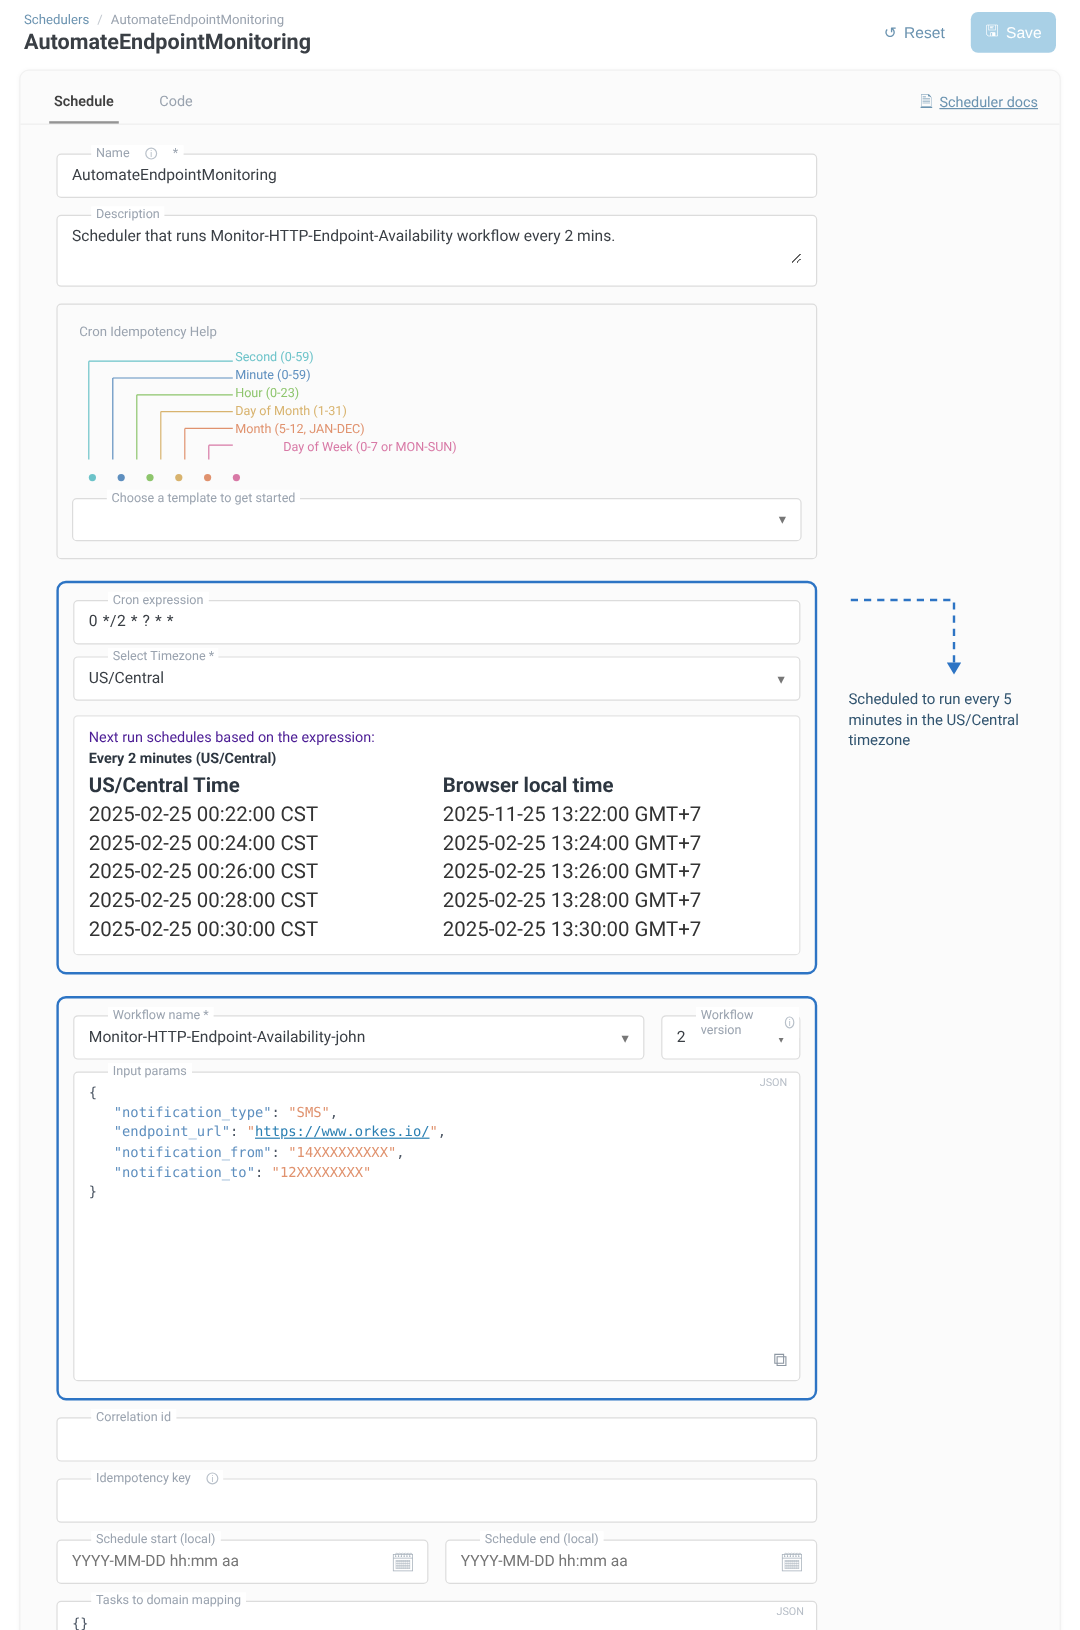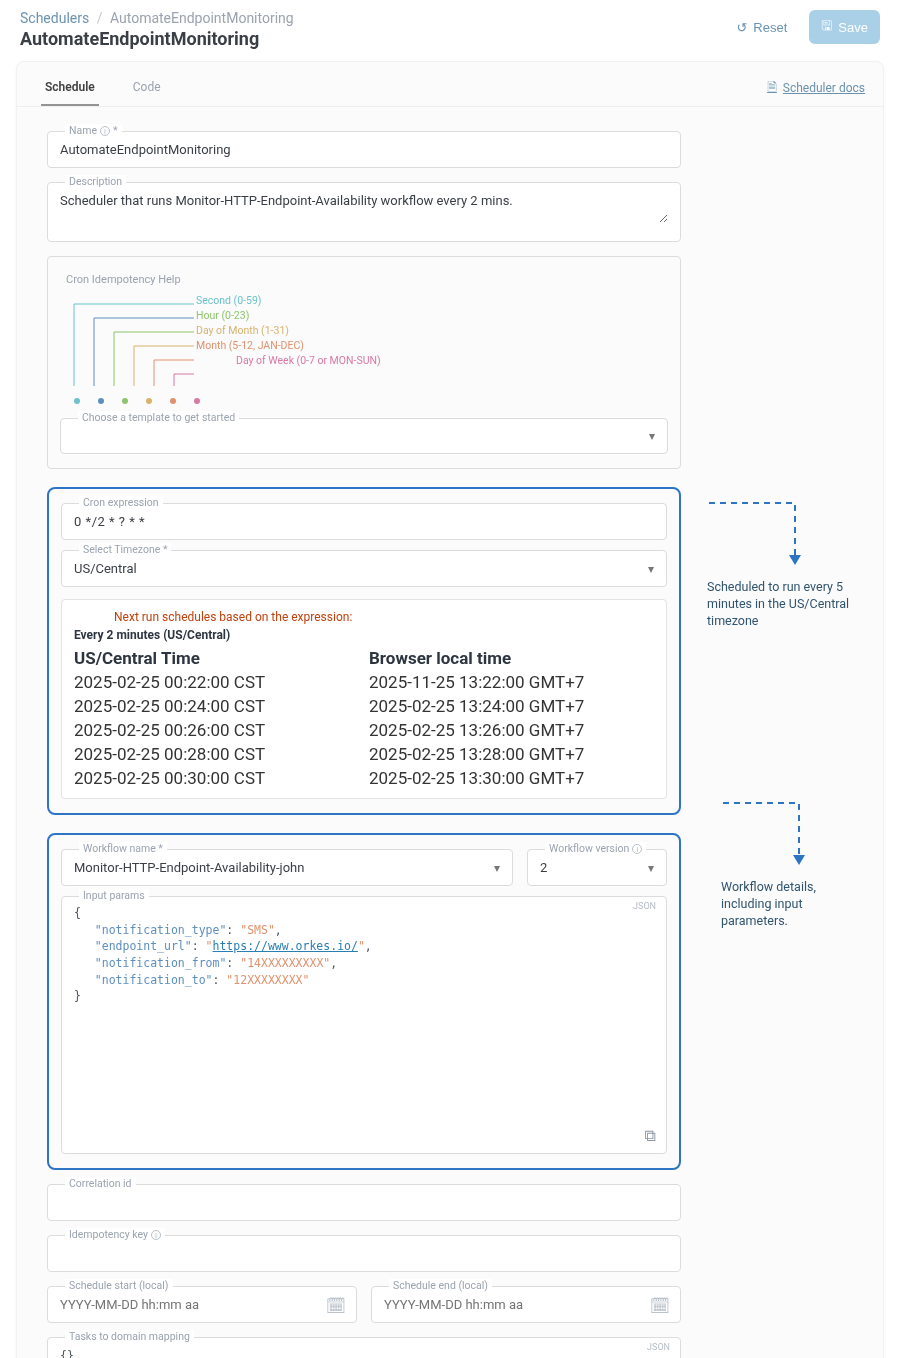--- a/index.html
+++ b/index.html
@@ -1,38 +1,38 @@
 <!DOCTYPE html>
 <html><head>
 <meta charset="utf-8">
 <style>
   *{box-sizing:border-box;margin:0;padding:0;}
   body{font-family:-apple-system,BlinkMacSystemFont,"Segoe UI",Roboto,Helvetica,Arial,sans-serif;background:#fff;color:#333;width:900px;}
   .page{padding:4px 16px 70px 16px;}
   
   .topbar{display:flex;justify-content:space-between;align-items:flex-start;padding:6px 4px 4px 4px;}
-  .crumbs{font-size:14px;color:#9aa3af;}
+  .crumbs{font-size:11px;color:#9aa3af;}
   .crumbs a{color:#6b93b0;text-decoration:none;}
   .title{font-size:18px;font-weight:700;color:#3a3f45;margin-top:2px;}
   .hdr-actions{display:flex;gap:10px;align-items:center;}
   .btn{display:inline-flex;align-items:center;gap:6px;font-size:13px;border-radius:6px;padding:6px 12px;cursor:pointer;border:none;}
   .btn-reset{background:transparent;color:#6b93b0;}
   .btn-save{background:#a9d0e6;color:#fff;}
   
   .card{background:#fbfbfb;border:1px solid #f1f1f1;border-radius:8px;margin-top:8px;padding:0 0 16px 0;box-shadow:0 1px 4px rgba(0,0,0,.04);}
   .card-top{display:flex;justify-content:space-between;align-items:center;padding:8px 18px 0 24px;border-bottom:1px solid #eee;}
   .tabs{display:flex;gap:30px;font-size:12px;color:#9aa3af;}
   .tab{padding:10px 4px;cursor:pointer;}
   .tab.active{color:#404040;border-bottom:2px solid #949494;font-weight:600;}
   .docs-link{display:flex;align-items:center;gap:6px;color:#6b93b0;font-size:12px;}
   .body{position:relative;padding:10px 44px 10px 30px;}
   .col{width:634px;}
   .fieldset{position:relative;border:1px solid #dcdcdc;border-radius:4px;margin-top:14px;background:#fff;}
   .fieldset.muted{background:transparent;}
-  .fs-label{position:absolute;top:-8px;left:17px;background:#fbfbfb;padding:0 4px;font-size:10.5px;color:#9aa3af;display:flex;align-items:center;gap:3px;}
+  .fs-label{position:absolute;top:-8px;left:28px;background:#fbfbfb;padding:0 4px;font-size:10.5px;color:#9aa3af;display:flex;align-items:center;gap:13px;}
   .fs-label.on-white{background:#fff;}
   .fs-inner{padding:10px 12px;font-size:13px;color:#3a3f45;min-height:20px;}
   input.fs-input, textarea.fs-input{border:none;outline:none;width:100%;font-size:13px;color:#3a3f45;background:transparent;font-family:inherit;}
   .fs-inner.tall{min-height:58px;}
   .cron-fig{padding:16px 18px 8px 18px;}
   .cron-fig-title{font-size:11px;color:#9aa3af;margin-bottom:8px;}
   .cron-lines{display:flex;flex-direction:column;gap:2px;font-size:10.5px;margin-left:130px;}
   .cron-lines .l1{color:#6cc3c9;}
   .cron-lines .l2{color:#5e8fbf;}
   .cron-lines .l3{color:#8dc56c;}
@@ -45,21 +45,21 @@
   .dot.c4{background:#d8b36e;} .dot.c5{background:#e0926e;} .dot.c6{background:#d879a6;}
   .fig-wrap{position:relative;height:98px;}
   .fig-svg{position:absolute;left:0;top:0;}
   .hl-box{border:2px solid #2d74c4;border-radius:8px;padding:12px 12px 14px 12px;margin-top:18px;background:#fbfbfb;}
   .hl-box .fieldset{margin-top:10px;}
   .hl-box .fieldset:first-child{margin-top:2px;}
   .cronexp{font-size:15px;letter-spacing:.5px;}
   .sel{display:flex;justify-content:space-between;align-items:center;}
   .caret{color:#777;font-size:12px;}
   .sched-preview{border:1px solid #e3e3e3;border-radius:4px;background:#fff;padding:10px 12px;margin-top:12px;font-size:12px;}
-  .sched-preview .sub{color:#c2410c;margin-bottom:4px;margin-left:40px;}
+  .sched-preview .sub{color:#4c1d95;margin-bottom:4px;}
   .sched-preview .every{font-weight:700;color:#2d3640;margin-bottom:6px;}
   .sched-tbl{display:grid;grid-template-columns:1fr 1fr;column-gap:10px;row-gap:4px;font-size:17px;}
   .sched-tbl .hd{font-weight:700;color:#2d3640;}
   .annot{position:absolute;font-size:12.5px;color:#31546f;line-height:1.35;}
   .annot svg{display:block;margin-bottom:6px;}
   .wf-row{display:flex;gap:14px;}
   .wf-row .fieldset{margin-top:2px;}
   .json-tag{position:absolute;right:10px;top:4px;font-size:9px;color:#b7bec7;}
   .copy-icon{position:absolute;right:10px;bottom:8px;color:#8d97a2;}
   pre.json{font-family:ui-monospace,Menlo,Consolas,monospace;font-size:11.5px;line-height:1.45;white-space:pre;color:#4b5563;}
@@ -132,20 +132,21 @@
               <svg class="fig-svg" width="130" height="98">
                 <path d="M8 10 L8 92 M8 10 L128 10" stroke="#6cc3c9" fill="none"></path>
                 <path d="M28 24 L28 92 M28 24 L128 24" stroke="#5e8fbf" fill="none"></path>
                 <path d="M48 38 L48 92 M48 38 L128 38" stroke="#8dc56c" fill="none"></path>
                 <path d="M68 52 L68 92 M68 52 L128 52" stroke="#d8b36e" fill="none"></path>
                 <path d="M88 66 L88 92 M88 66 L128 66" stroke="#e0926e" fill="none"></path>
                 <path d="M108 80 L108 92 M108 80 L128 80" stroke="#d879a6" fill="none"></path>
               </svg>
               <div class="cron-lines">
                 <span class="l1">Second (0-59)</span>
+                <span class="l2">Minute (0-59)</span>
                 <span class="l3">Hour (0-23)</span>
                 <span class="l4">Day of Month (1-31)</span>
                 <span class="l5">Month (5-12, JAN-DEC)</span>
                 <span class="l6">Day of Week (0-7 or MON-SUN)</span>
               </div>
             </div>
             <div class="dots">
               <span class="dot c1"></span>
                 <span class="dot c2"></span>
                 <span class="dot c3"></span>
@@ -198,21 +199,21 @@
 
         <div class="hl-box">
           <div class="wf-row">
             <div class="fieldset" style="flex:1;background:#fff;">
               <div class="fs-label on-white">Workflow name *</div>
               <div class="fs-inner sel">
                   <span>Monitor-HTTP-Endpoint-Availability-john</span>
                   <span class="caret">▾</span>
                 </div>
             </div>
-            <div class="fieldset" style="width:140px;background:#fff;">
+            <div class="fieldset" style="width:116px;background:#fff;">
               <div class="fs-label on-white">
                   <span>Workflow version</span> 
                   <span class="info-ic">i</span>
                 </div>
               <div class="fs-inner sel">
                   <span>2</span>
                   <span class="caret">▾</span>
                 </div>
             </div>
           </div>
@@ -265,23 +266,16 @@
 
       </div>
 
       <div class="annot" style="left:690px;top:394px;width:150px;">
         <svg width="100" height="72">
             <path d="M2 2 L88 2 L88 62" stroke="#2d74c4" stroke-width="2" stroke-dasharray="6 5" fill="none"></path>
             <path d="M82 54 L88 64 L94 54 Z" fill="#2d74c4"></path>
           </svg>
         <div>Scheduled to run every 5 minutes in the US/Central timezone</div>
       </div>
-      <div class="annot" style="left:704px;top:694px;width:140px;">
-        <svg width="90" height="72">
-            <path d="M2 2 L78 2 L78 62" stroke="#2d74c4" stroke-width="2" stroke-dasharray="6 5" fill="none"></path>
-            <path d="M72 54 L78 64 L84 54 Z" fill="#2d74c4"></path>
-          </svg>
-        <div>Workflow details, including input parameters.</div>
-      </div>
 
     </div>
   </div>
 </div>
 
 </body></html>

